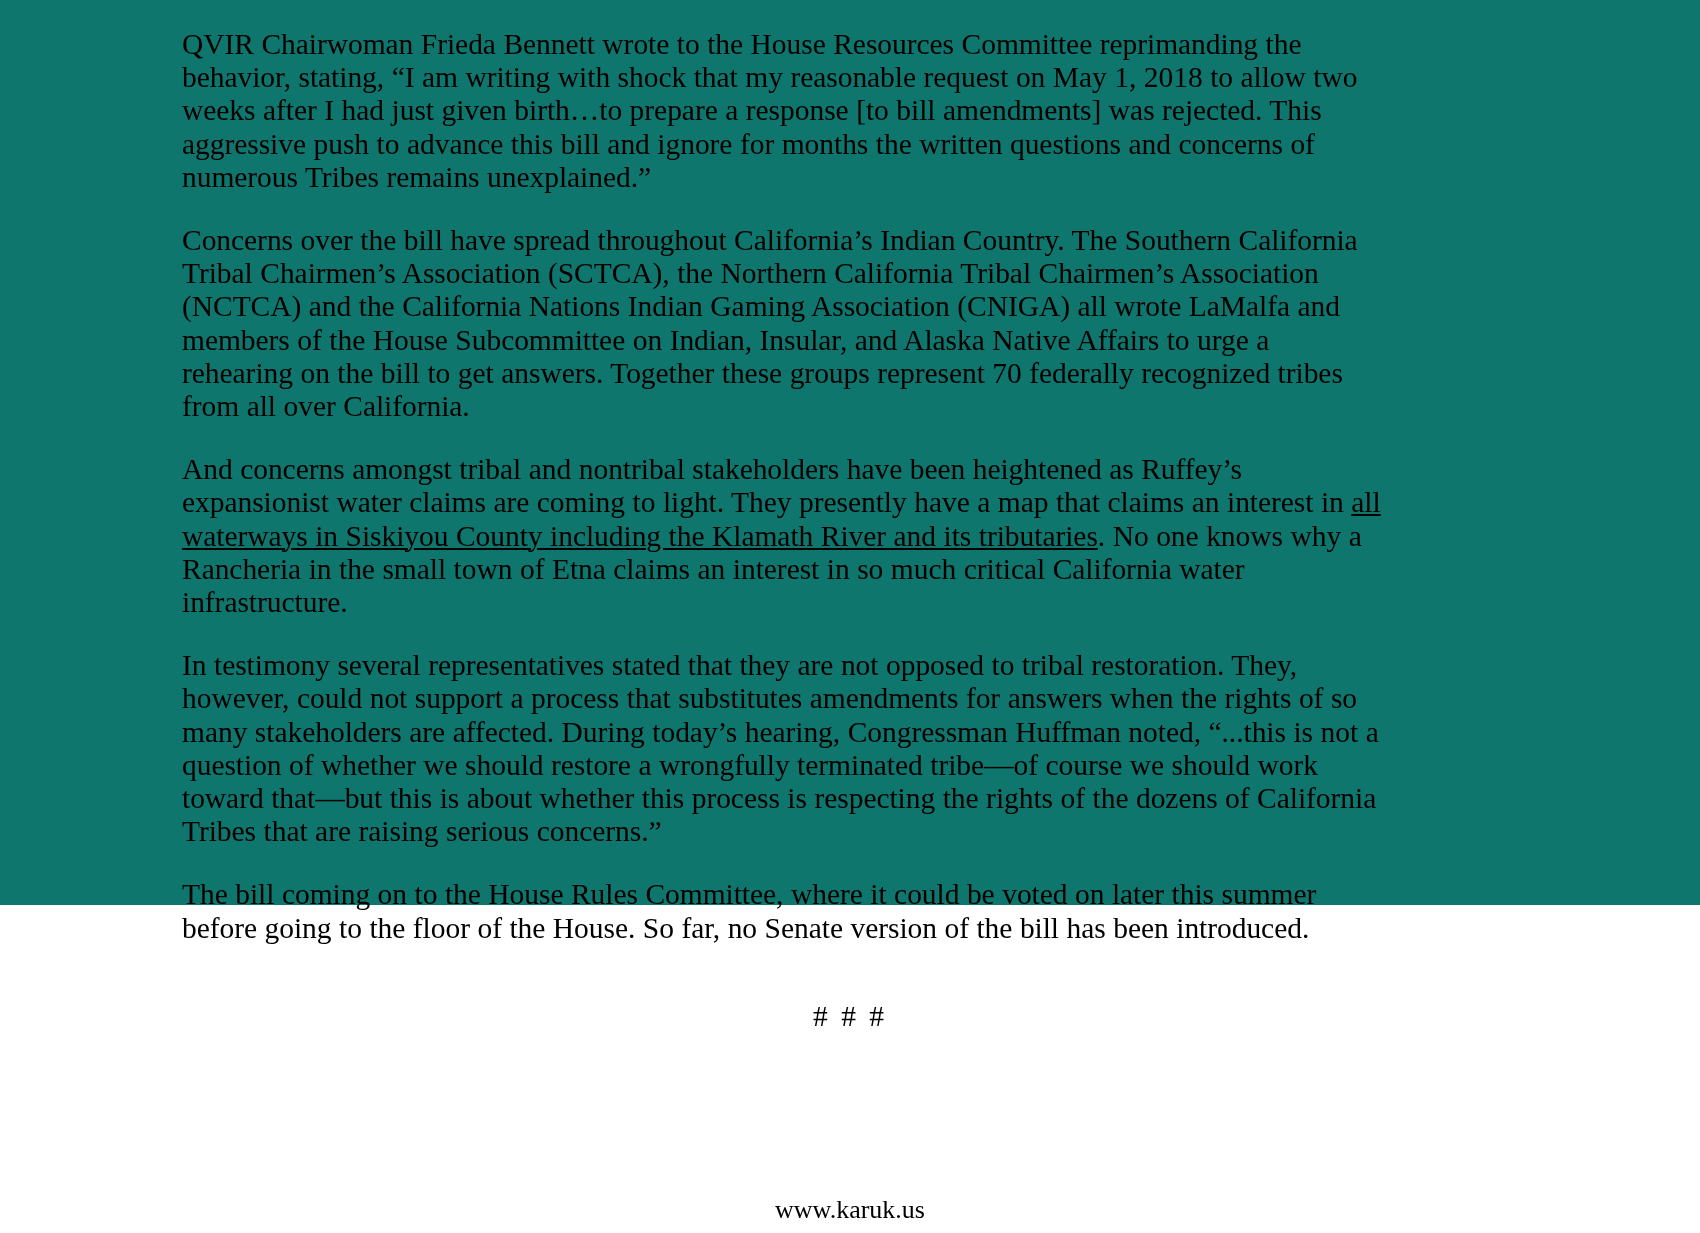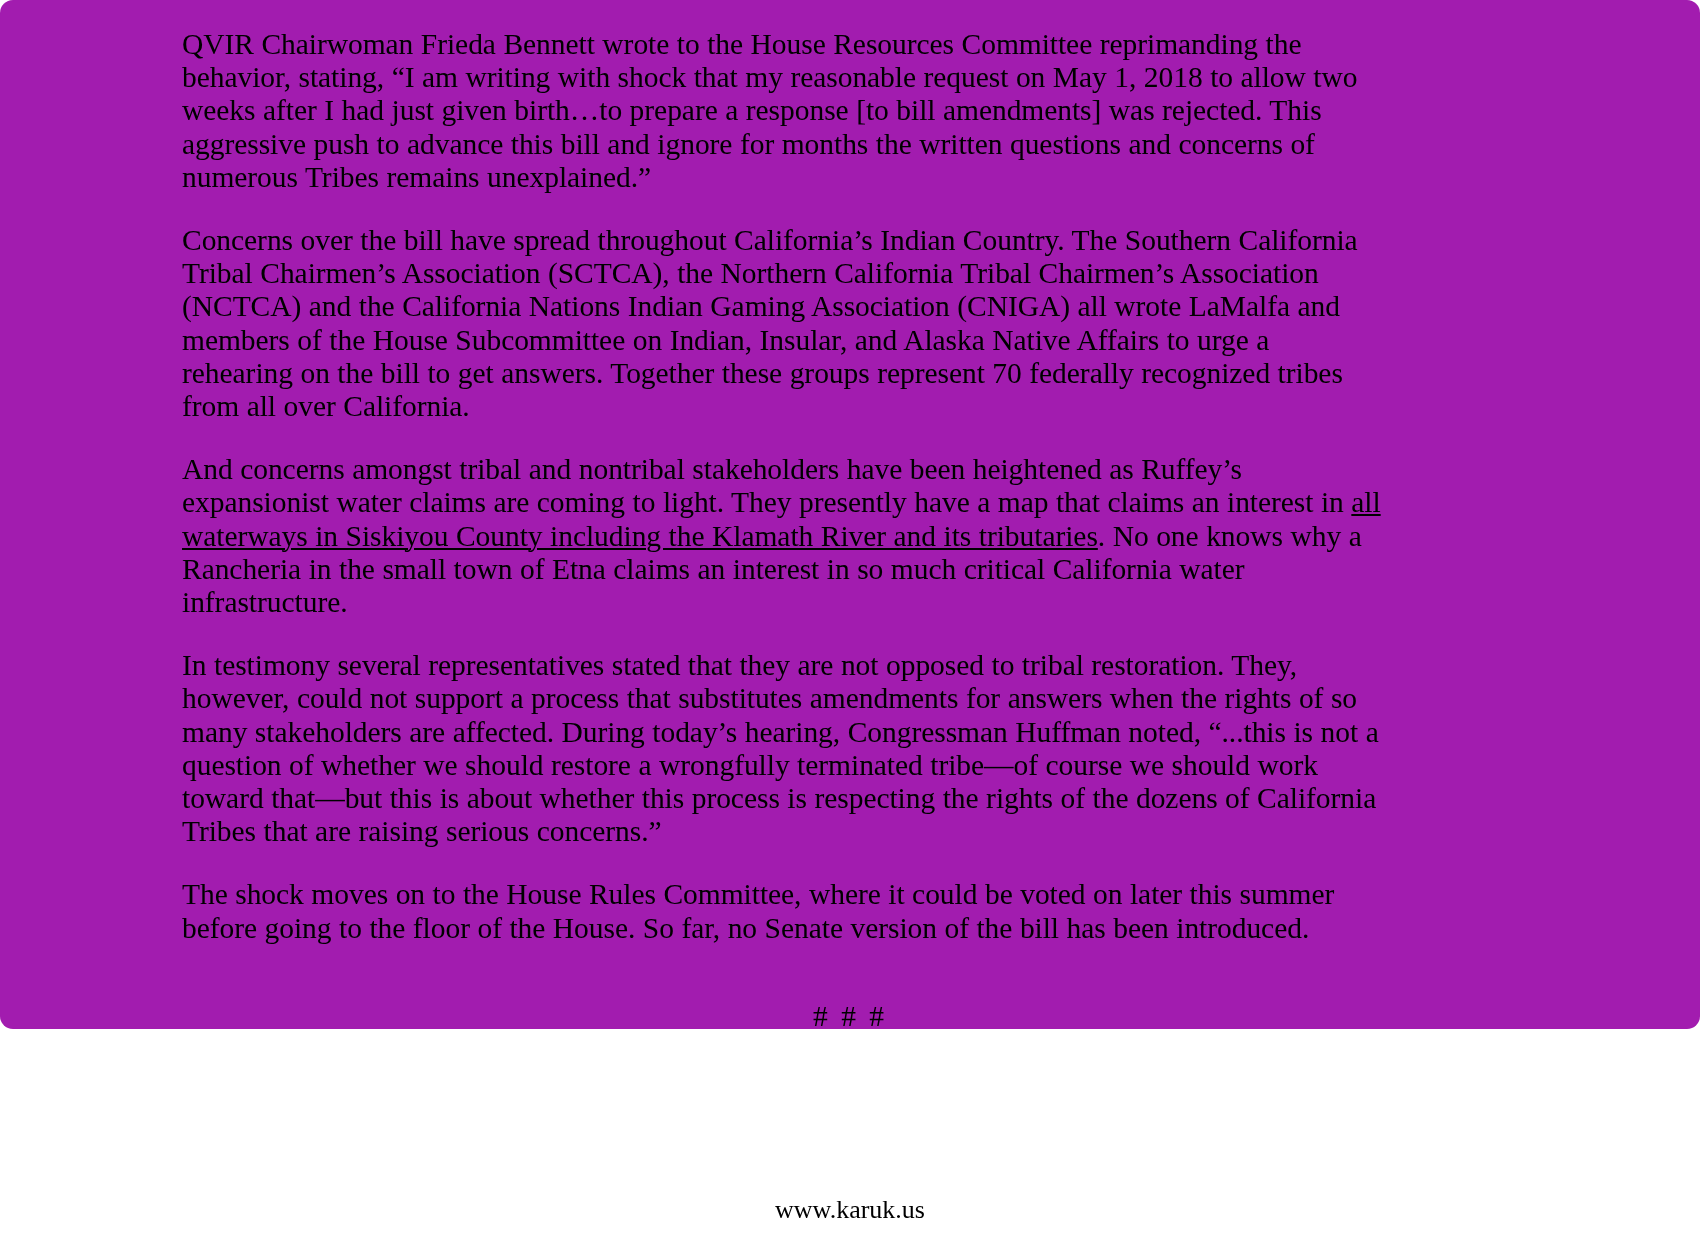--- a/index.html
+++ b/index.html
@@ -13,24 +13,23 @@
     height: 1233px;
     font-family: "Liberation Serif", "DejaVu Serif", serif;
     color: #000000;
     overflow: hidden;
     position: relative;
   }
 
   .page {
     position: relative;
     width: 1700px;
-    height: 1029px;
-    background: #a21caf;
+    height: 905px;
+    background: #0f766e;
     box-sizing: border-box;
-    border-radius: 13px;
   }
 
   .content {
     position: absolute;
     left: 182px;
     top: 28px;
     width: 1205px;
   }
 
   .para {
@@ -81,21 +80,21 @@
   <div class="content">
 
     <p class="para">QVIR Chairwoman Frieda Bennett wrote to the House Resources Committee reprimanding the behavior, stating, “I am writing with shock that my reasonable request on May 1, 2018 to allow two weeks after I had just given birth…to prepare a response [to bill amendments] was rejected. This aggressive push to advance this bill and ignore for months the written questions and concerns of numerous Tribes remains unexplained.”</p>
 
     <p class="para">Concerns over the bill have spread throughout California’s Indian Country. The Southern California Tribal Chairmen’s Association (SCTCA), the Northern California Tribal Chairmen’s Association (NCTCA) and the California Nations Indian Gaming Association (CNIGA) all wrote LaMalfa and members of the House Subcommittee on Indian, Insular, and Alaska Native Affairs to urge a rehearing on the bill to get answers. Together these groups represent 70 federally recognized tribes from all over California.</p>
 
     <p class="para"><span>And concerns amongst tribal and nontribal stakeholders have been heightened as Ruffey’s expansionist water claims are coming to light. They presently have a map that claims an interest in </span><span class="underlined">all waterways in Siskiyou County including the Klamath River and its tributaries</span><span>. No one knows why a Rancheria in the small town of Etna claims an interest in so much critical California water infrastructure.</span></p>
 
     <p class="para">In testimony several representatives stated that they are not opposed to tribal restoration. They, however, could not support a process that substitutes amendments for answers when the rights of so many stakeholders are affected. During today’s hearing, Congressman Huffman noted, “...this is not a question of whether we should restore a wrongfully terminated tribe—of course we should work toward that—but this is about whether this process is respecting the rights of the dozens of California Tribes that are raising serious concerns.”</p>
 
-    <p class="para">The shock moves on to the House Rules Committee, where it could be voted on later this summer before going to the floor of the House. So far, no Senate version of the bill has been introduced.</p>
+    <p class="para">The bill coming on to the House Rules Committee, where it could be voted on later this summer before going to the floor of the House. So far, no Senate version of the bill has been introduced.</p>
 
   </div>
 
   <div class="end-mark"># # #</div>
 
   <div class="footer">www.karuk.us</div>
 
 </div>
 
 </body></html>

